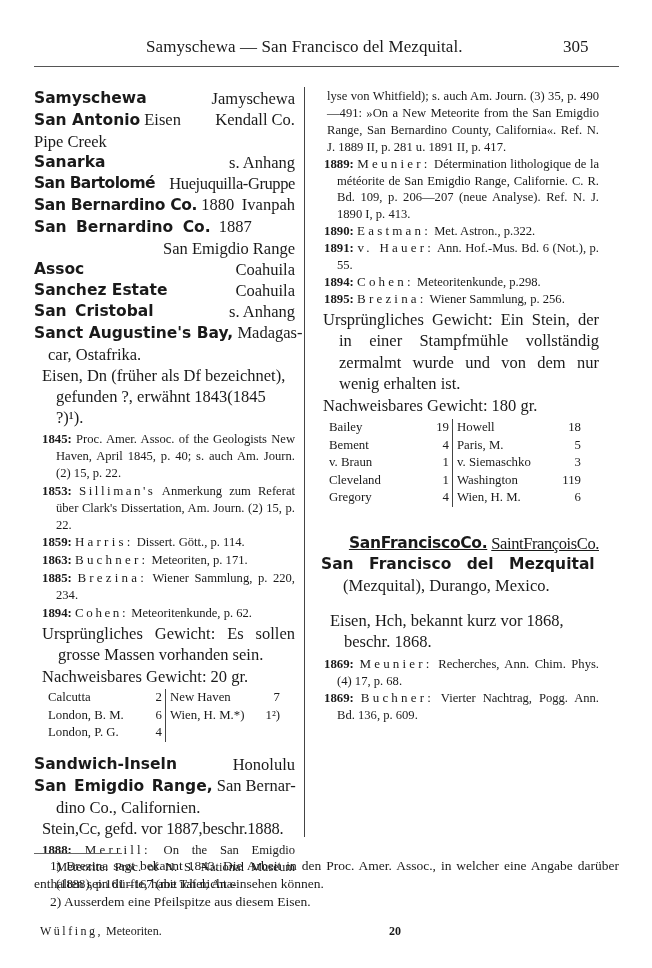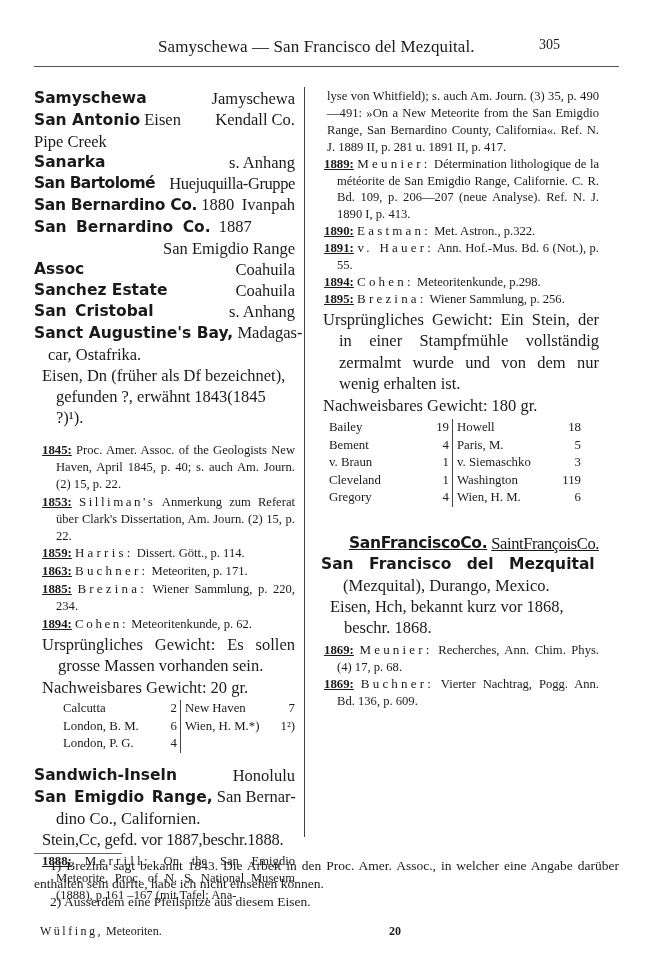--- a/index.html
+++ b/index.html
@@ -1,32 +1,32 @@
 <!DOCTYPE html>
 <html><head>
 <meta charset="utf-8">
 <style>
   html, body { margin:0; padding:0; background:#fff; }
   body { width:652px; height:968px; position:relative; overflow:hidden;
          font-family:"Liberation Serif","DejaVu Serif",serif; color:#1a1a1a; }
   .page { position:absolute; left:0; top:0; width:652px; height:968px; }
   .header { position:absolute; top:37px; left:34px; width:420px; height:22px; }
-  .header-title { position:absolute; left:124px; top:0; font-size:17px; letter-spacing:0.1px; white-space:nowrap; }
-  .header-page { position:absolute; left:539px; top:37px; font-size:14px; }
+  .header-title { position:absolute; left:112px; top:0; font-size:17px; letter-spacing:0.1px; white-space:nowrap; }
+  .header-page { position:absolute; left:563px; top:37px; font-size:17px; }
   .header-rule { position:absolute; left:34px; top:66px; width:420px; height:1px; background:#555; }
   .col { position:absolute; top:88px; }
   .col-left { left:34px; width:261px; }
   .col-right { left:327px; width:272px; }
   .divider { position:absolute; left:304px; top:87px; width:1px; height:750px; background:#444; }
   .entry { font-size:16.5px; line-height:21px; display:flex; justify-content:space-between; white-space:nowrap; }
   .entry b, .bold { font-family:"DejaVu Sans","Liberation Sans",sans-serif; font-weight:bold; font-size:15.5px; }
   .plain { font-size:16.5px; line-height:21px; }
   .indent1 { padding-left:14px; }
   .ref { font-size:12.6px; line-height:16.9px; text-align:justify; }
-  .ref .yr { font-weight:bold; font-size:12.8px;text-decoration:underline; }
+  .ref .yr { font-weight:bold; font-size:12.8px; }
   .ref .au { letter-spacing:3.2px; font-size:13px; }
   .ref-block { padding-left:22px; text-indent:-14px; margin-top:1px; }
   .ref-block-r { padding-left:10px; text-indent:-13px; }
   .weight { font-size:16.5px; line-height:21.5px; }
   table.coll { border-collapse:collapse; font-size:12.8px; line-height:17.5px; }
   table.coll td { padding:0; }
   table.coll td.num { text-align:right; padding-right:3px; }
   table.coll td.sep { border-left:1px solid #444; padding-left:4px; }
   .footnote-rule { position:absolute; left:34px; top:853px; width:88px; height:1px; background:#666; }
   .footnotes { position:absolute; left:34px; top:857px; width:420px; font-size:13.5px; line-height:18px; }
@@ -93,33 +93,33 @@
       </div>
 
     <div>
       <div class="entry">
           <span><b>Sanct Augustine's Bay,</b> <span>Madagas-</span></span>
         </div>
       <div class="plain indent1">car, Ostafrika.</div>
       <div class="plain" style="padding-left:8px;">Eisen, Dn (früher als Df bezeichnet),</div>
       <div class="plain" style="padding-left:22px;">gefunden ?, erwähnt 1843(1845 ?)¹).</div>
 
-      <div class="ref" style="margin-top:14px;">
+      <div class="ref" style="margin-top:3px;">
         <div class="ref-block"><span class="yr">1845:</span> <span>Proc. Amer. Assoc. of the Geologists New Haven, April 1845, p. 40; s. auch Am. Journ. (2) 15, p. 22.</span></div>
         <div class="ref-block"><span class="yr">1853:</span> <span class="au" style="letter-spacing:2.5px;">Silliman's</span> <span>Anmerkung zum Referat über Clark's Dissertation, Am. Journ. (2) 15, p. 22.</span></div>
         <div class="ref-block"><span class="yr">1859:</span> <span class="au">Harris:</span> <span>Dissert. Gött., p. 114.</span></div>
         <div class="ref-block"><span class="yr">1863:</span> <span class="au">Buchner:</span> <span>Meteoriten, p. 171.</span></div>
         <div class="ref-block"><span class="yr">1885:</span> <span class="au">Brezina:</span> <span>Wiener Sammlung, p. 220, 234.</span></div>
         <div class="ref-block"><span class="yr">1894:</span> <span class="au" style="letter-spacing:2.6px;">Cohen:</span> <span>Meteoritenkunde, p. 62.</span></div>
       </div>
 
       <div class="weight" style="padding-left:24px;text-indent:-16px;text-align:justify;margin-top:1px;">Ursprüngliches Gewicht: Es sollen grosse Massen vorhanden sein.</div>
       <div class="weight" style="padding-left:8px;">Nachweisbares Gewicht: 20 gr.</div>
 
-      <table class="coll" style="margin-left:29px;margin-top:2px;">
+      <table class="coll" style="margin-left:14px;margin-top:2px;">
         <tbody>
             <tr>
           <td style="width:100px;">Calcutta</td>
           <td class="num" style="width:14px;">2</td>
           <td class="sep" style="width:90px;">New Haven</td>
           <td class="num" style="width:20px;padding-right:0;">7</td>
         </tr>
         <tr>
           <td>London, B. M.</td>
           <td class="num">6</td>
@@ -203,21 +203,21 @@
     <div class="entry" style="margin-top:26px;margin-left:-6px;justify-content:flex-end;text-decoration:underline;">
         <b style="letter-spacing:-0.3px;">SanFranciscoCo.</b>
         <span style="margin-left:4px;letter-spacing:-0.4px;">SaintFrançoisCo.</span>
       </div>
 
     <div>
       <div class="entry" style="margin-left:-6px;">
           <b style="word-spacing:10px;">San Francisco del Mezquital</b>
         </div>
       <div class="plain" style="padding-left:16px;">(Mezquital), Durango, Mexico.</div>
-      <div class="plain" style="padding-left:3px;">Eisen, Hch, bekannt kurz vor 1868,</div>
+      <div class="plain" style="padding-left:3px;margin-top:14px;">Eisen, Hch, bekannt kurz vor 1868,</div>
       <div class="plain" style="padding-left:17px;">beschr. 1868.</div>
 
       <div class="ref" style="margin-top:4px;">
         <div class="ref-block-r"><span class="yr">1869:</span> <span class="au">Meunier:</span> <span>Recherches, Ann. Chim. Phys. (4) 17, p. 68.</span></div>
         <div class="ref-block-r"><span class="yr">1869:</span> <span class="au">Buchner:</span> <span>Vierter Nachtrag, Pogg. Ann. Bd. 136, p. 609.</span></div>
       </div>
     </div>
   </div>
 
   <div class="footnote-rule"></div>

